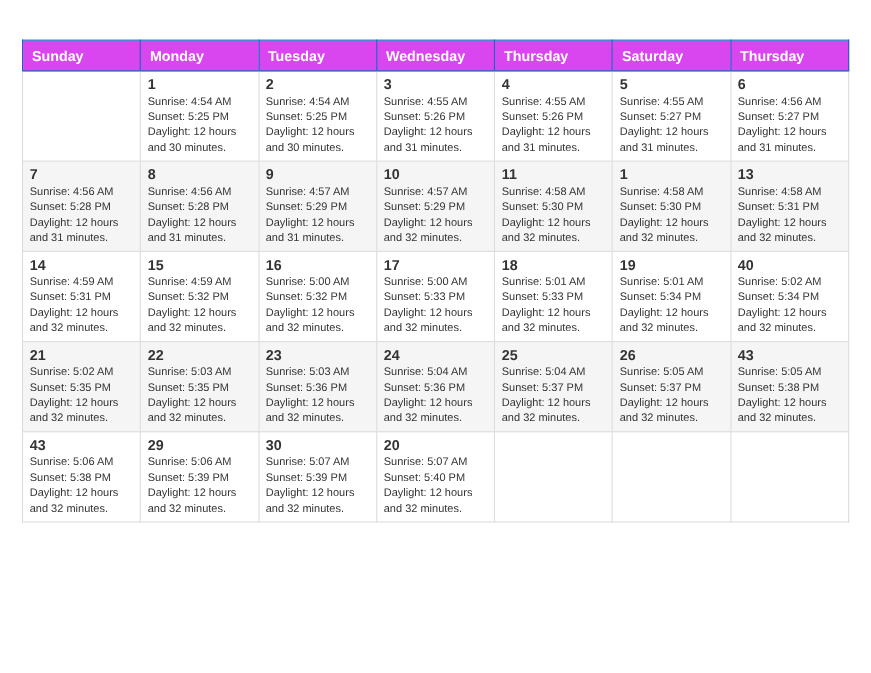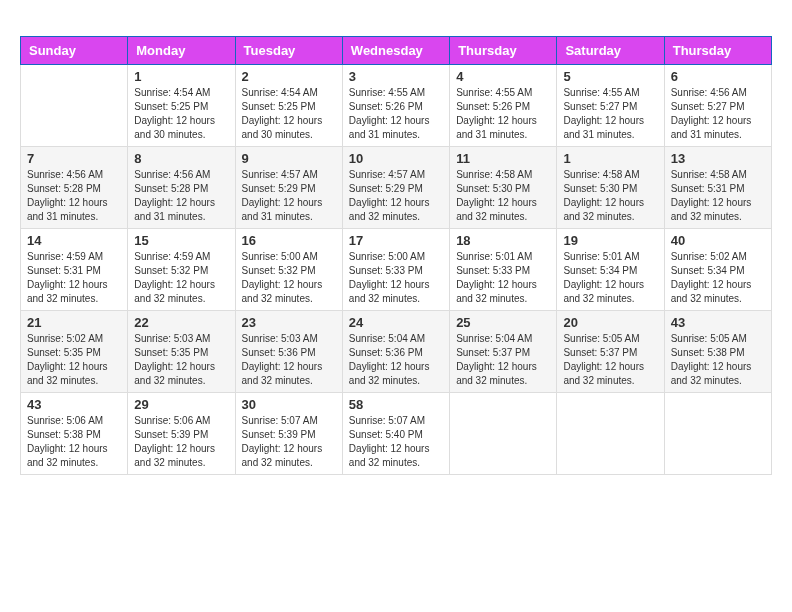--- a/index.html
+++ b/index.html
@@ -266,21 +266,21 @@
 Sunset: 5:36 PM
 Daylight: 12 hours and 32 minutes.</div>
         </td>
         <td>
           <span class="day-num">25</span>
           <div class="day-info" style="white-space: pre-line;">Sunrise: 5:04 AM
 Sunset: 5:37 PM
 Daylight: 12 hours and 32 minutes.</div>
         </td>
         <td>
-          <span class="day-num">20</span>
+          <span class="day-num">26</span>
           <div class="day-info" style="white-space: pre-line;">Sunrise: 5:05 AM
 Sunset: 5:37 PM
 Daylight: 12 hours and 32 minutes.</div>
         </td>
         <td>
           <span class="day-num">43</span>
           <div class="day-info" style="white-space: pre-line;">Sunrise: 5:05 AM
 Sunset: 5:38 PM
 Daylight: 12 hours and 32 minutes.</div>
         </td>
@@ -298,21 +298,21 @@
 Sunset: 5:39 PM
 Daylight: 12 hours and 32 minutes.</div>
         </td>
         <td>
           <span class="day-num">30</span>
           <div class="day-info" style="white-space: pre-line;">Sunrise: 5:07 AM
 Sunset: 5:39 PM
 Daylight: 12 hours and 32 minutes.</div>
         </td>
         <td>
-          <span class="day-num">58</span>
+          <span class="day-num">20</span>
           <div class="day-info" style="white-space: pre-line;">Sunrise: 5:07 AM
 Sunset: 5:40 PM
 Daylight: 12 hours and 32 minutes.</div>
         </td>
         <td class="empty-cell"></td>
         <td class="empty-cell"></td>
         <td class="empty-cell"></td>
       </tr>
     </tbody>
 </table>

